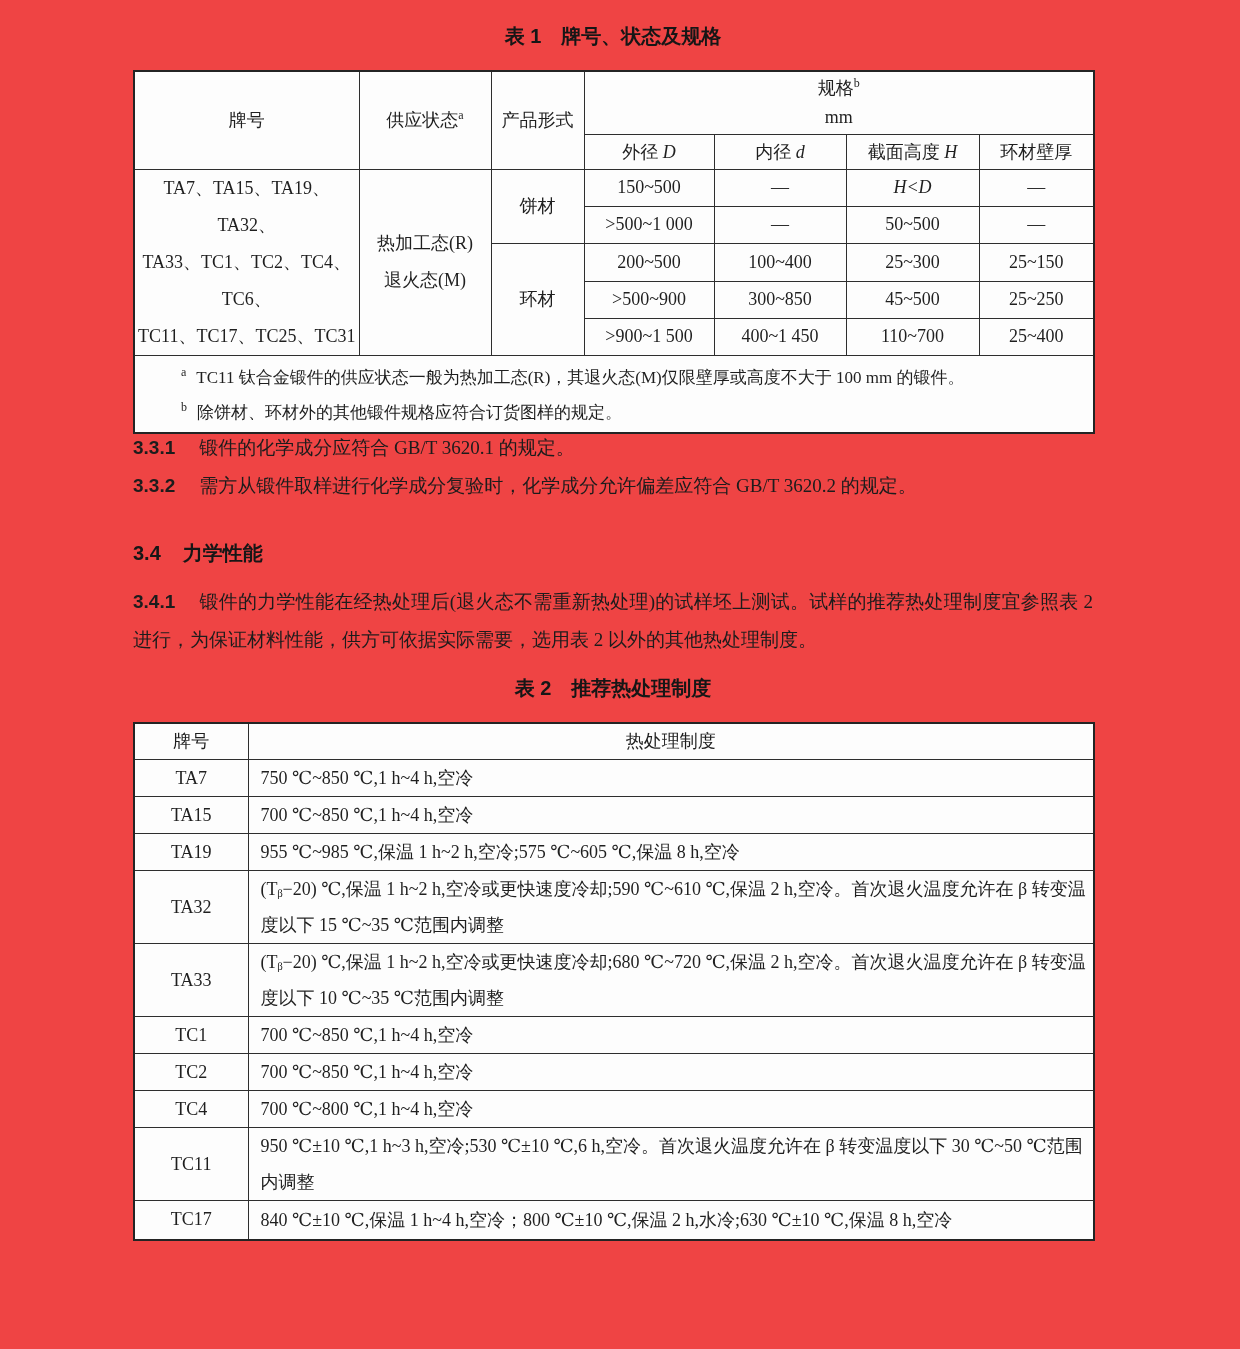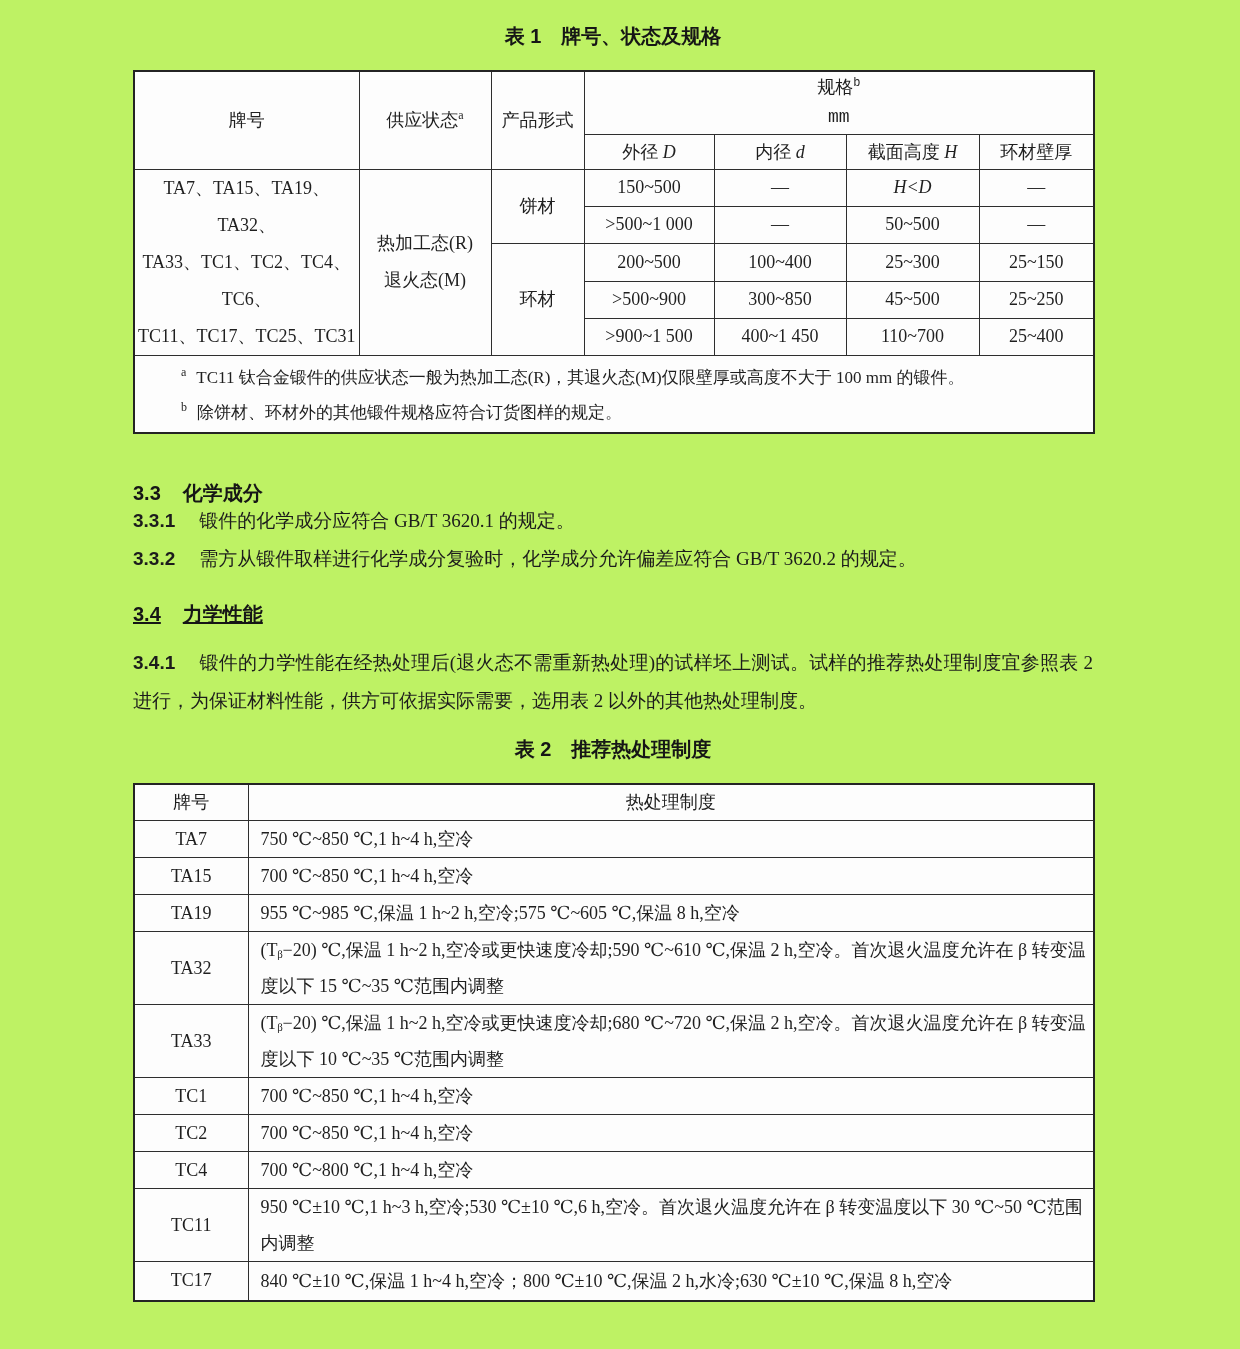--- a/index.html
+++ b/index.html
@@ -1,18 +1,18 @@
 <!DOCTYPE html>
 <html><head>
 <meta charset="utf-8">
 <style>
   * { box-sizing: border-box; }
   html, body { margin: 0; padding: 0; background: #ffffff; }
   .page {
-    width: 1240px; height: 1349px; background: #bef264;
+    width: 1240px; height: 1349px; background: #ef4444;
     color: #1c1c1c; position: relative; overflow: hidden;
     font-family: "Liberation Serif", "DejaVu Serif", serif;
   }
   .content { width: 960px; margin-left: 133px; }
 
   .tbl-title {
     text-align: center; font-family: "Liberation Sans", "DejaVu Sans", sans-serif;
     font-weight: bold; font-size: 20px; color: #161616; margin: 0;
   }
   .t1-title { padding-top: 23px; }
@@ -20,42 +20,42 @@
 
   table { border-collapse: collapse; table-layout: fixed; width: 960px; background: #fdfdfd; }
   .std-table { border: 2px solid #242424; }
   .std-table th, .std-table td {
     border: 1px solid #2e2e2e; font-weight: normal; font-size: 18px;
     text-align: center; vertical-align: middle; padding: 0; color: #1f1f1f;
   }
   #table1 { margin-top: 20px; }
   #table2 { margin-top: 20px; }
 
-  .spec-head div { line-height: 29px; font-family: Liberation Mono, monospace; }
+  .spec-head div { line-height: 29px; }
   .hdr-a { height: 63px; }
   .hdr-b { height: 35px; }
   .drow { height: 37px; }
   sup { font-size: 12px; line-height: 0; }
 
   .grade-cell div { line-height: 37px; }
   .state-cell div { line-height: 37px; }
   .italic { font-style: italic; }
 
   .footnote-cell { text-align: left !important; font-size: 17px !important; }
   .footnote-row { height: 74px; }
   .fn-line { padding-left: 46px; line-height: 35px; }
   .fn-line .fn-sup { margin-right: 10px; }
   .footnote-cell { padding: 4px 10px 2px 0 !important; }
 
   .sec-head {
     font-family: "Liberation Sans", "DejaVu Sans", sans-serif; font-weight: bold;
     font-size: 20px; color: #161616; margin: 0;
   }
   .sec-33 { margin-top: 46px; }
-  .sec-34 { margin-top: 28px; text-decoration: underline; }
+  .sec-34 { margin-top: 40px; }
   .sec-head .sec-title { margin-left: 22px; }
 
   .clause { margin: 0; font-size: 19px; line-height: 28px; }
   .c331 { }
   .c332 { margin-top: 10px; }
   .cnum {
     font-family: "Liberation Sans", "DejaVu Sans", sans-serif;
     font-weight: bold; margin-right: 24px;
   }
   .para { margin: 0; font-size: 19px; line-height: 38px; text-align: justify; }
@@ -146,21 +146,20 @@
         </tr>
         <tr class="footnote-row">
           <td colspan="7" class="footnote-cell">
             <div class="fn-line"><sup class="fn-sup">a</sup><span>TC11 钛合金锻件的供应状态一般为热加工态(R)，其退火态(M)仅限壁厚或高度不大于 100 mm 的锻件。</span></div>
             <div class="fn-line"><sup class="fn-sup">b</sup><span>除饼材、环材外的其他锻件规格应符合订货图样的规定。</span></div>
           </td>
         </tr>
       </tbody>
     </table>
 
-    <h3 class="sec-head sec-33"><span class="snum">3.3</span><span class="sec-title">化学成分</span></h3>
 
     <p class="clause c331"><span class="cnum">3.3.1</span><span class="ctext">锻件的化学成分应符合 GB/T 3620.1 的规定。</span></p>
     <p class="clause c332"><span class="cnum">3.3.2</span><span class="ctext">需方从锻件取样进行化学成分复验时，化学成分允许偏差应符合 GB/T 3620.2 的规定。</span></p>
 
     <h3 class="sec-head sec-34"><span class="snum">3.4</span><span class="sec-title">力学性能</span></h3>
 
     <p class="para p341"><span class="cnum">3.4.1</span><span class="ctext">锻件的力学性能在经热处理后(退火态不需重新热处理)的试样坯上测试。试样的推荐热处理制度宜参照表 2 进行，为保证材料性能，供方可依据实际需要，选用表 2 以外的其他热处理制度。</span></p>
 
     <p class="tbl-title t2-title">表 2　推荐热处理制度</p>
 

